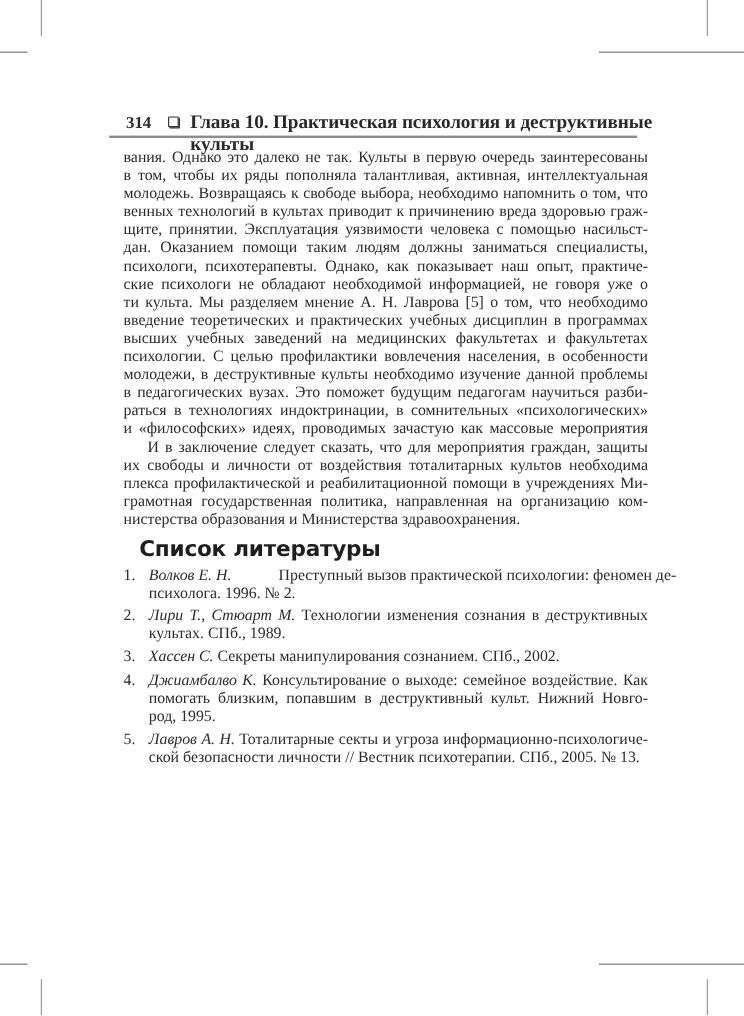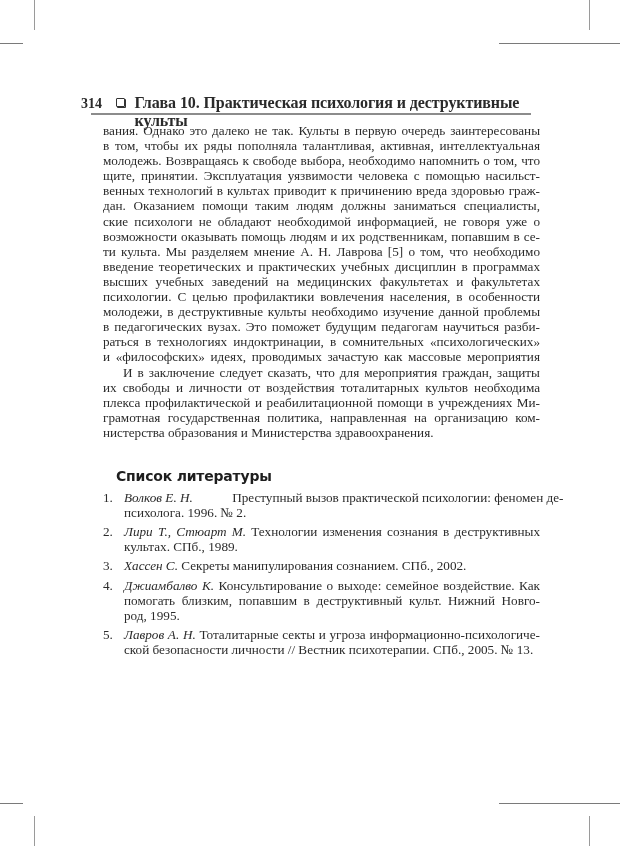--- a/index.html
+++ b/index.html
@@ -1,21 +1,21 @@
 <!DOCTYPE html>
 <html><head>
 <meta charset="utf-8">
 <style>
   html, body { margin: 0; padding: 0; background: #ffffff; }
   body { width: 620px; height: 847px; position: relative; overflow: hidden; }
   .crop { position: absolute; background: #9a9a9a; }
   .crop.v { width: 1px; }
   .crop.h { height: 1px; background: #7a7a7a; }
   .header {
-    position: absolute; left: 81px; top: 94px; width: 444px;
+    position: absolute; left: 105px; top: 94px; width: 444px;
     font-family: "Liberation Serif", "DejaVu Serif", serif;
     color: #2a2a2a; display: flex; align-items: baseline;
   }
   .page-num { font-weight: bold; font-size: 14px; width: 40px; }
   .box-icon {
     display: inline-block; width: 7px; height: 7px; border: 1px solid #333;
     border-radius: 1px; margin-right: 10px; position: relative; top: -1px;
     box-shadow: 1px 1px 0 #333;
   }
   .running-title { font-size: 16px; letter-spacing: -0.1px; font-weight: bold; }
@@ -25,21 +25,21 @@
   .content {
     position: absolute; left: 103px; top: 123px; width: 437px;
     font-family: "Liberation Serif", "DejaVu Serif", serif;
     font-size: 13.2px; line-height: 15.1px; color: #2b2b2b;
   }
   .content .line { display: block; text-align: justify; text-align-last: justify; white-space: nowrap; height: 15.1px; }
   .content .line.last { text-align-last: left; }
   .content .indent { padding-left: 20px; }
   .section-title {
     font-family: "DejaVu Sans", "Liberation Sans", sans-serif; font-weight: bold;
-    font-size: 14px; color: #1e1e1e; margin-top: 29px; margin-bottom: 6px; padding-left: 13px;
+    font-size: 18px; color: #1e1e1e; margin-top: 10px; margin-bottom: 6px; padding-left: 13px;
     letter-spacing: -0.2px;
   }
   .ref { display: flex; margin-bottom: 4px; }
   .ref-num { width: 21px; flex: none; }
   .ref-body { flex: 1; }
   .ref-body .line { height: 15.1px; }
   .author { font-style: italic; }
 </style>
 </head>
 <body>
@@ -58,25 +58,25 @@
   <span class="box-icon"></span>
   <span class="running-title">Глава 10. Практическая психология и деструктивные культы</span>
 </div>
 <div class="header-rule"></div>
 
 <div class="content">
   <div id="p1">
       <span class="line">вания. Однако это далеко не так. Культы в первую очередь заинтересованы</span>
       <span class="line">в том, чтобы их ряды пополняла талантливая, активная, интеллектуальная</span>
       <span class="line">молодежь. Возвращаясь к свободе выбора, необходимо напомнить о том, что</span>
+      <span class="line">венных технологий в культах приводит к причинению вреда здоровью граж-</span>
       <span class="line">щите, принятии. Эксплуатация уязвимости человека с помощью насильст-</span>
-      <span class="line">венных технологий в культах приводит к причинению вреда здоровью граж-</span>
       <span class="line">дан. Оказанием помощи таким людям должны заниматься специалисты,</span>
+      <span class="line">психологи, психотерапевты. Однако, как показывает наш опыт, практиче-</span>
       <span class="line">ские психологи не обладают необходимой информацией, не говоря уже о</span>
-      <span class="line">возможности оказывать помощь людям и их родственникам, попавшим в се-</span>
       <span class="line">ти культа. Мы разделяем мнение А. Н. Лаврова [5] о том, что необходимо</span>
       <span class="line">введение теоретических и практических учебных дисциплин в программах</span>
       <span class="line">высших учебных заведений на медицинских факультетах и факультетах</span>
       <span class="line">психологии. С целью профилактики вовлечения населения, в особенности</span>
       <span class="line">молодежи, в деструктивные культы необходимо изучение данной проблемы</span>
       <span class="line">в педагогических вузах. Это поможет будущим педагогам научиться разби-</span>
       <span class="line">раться в технологиях индоктринации, в сомнительных «психологических»</span>
       <span class="line">и «философских» идеях, проводимых зачастую как массовые мероприятия</span>
     </div>
   <div id="p2">

